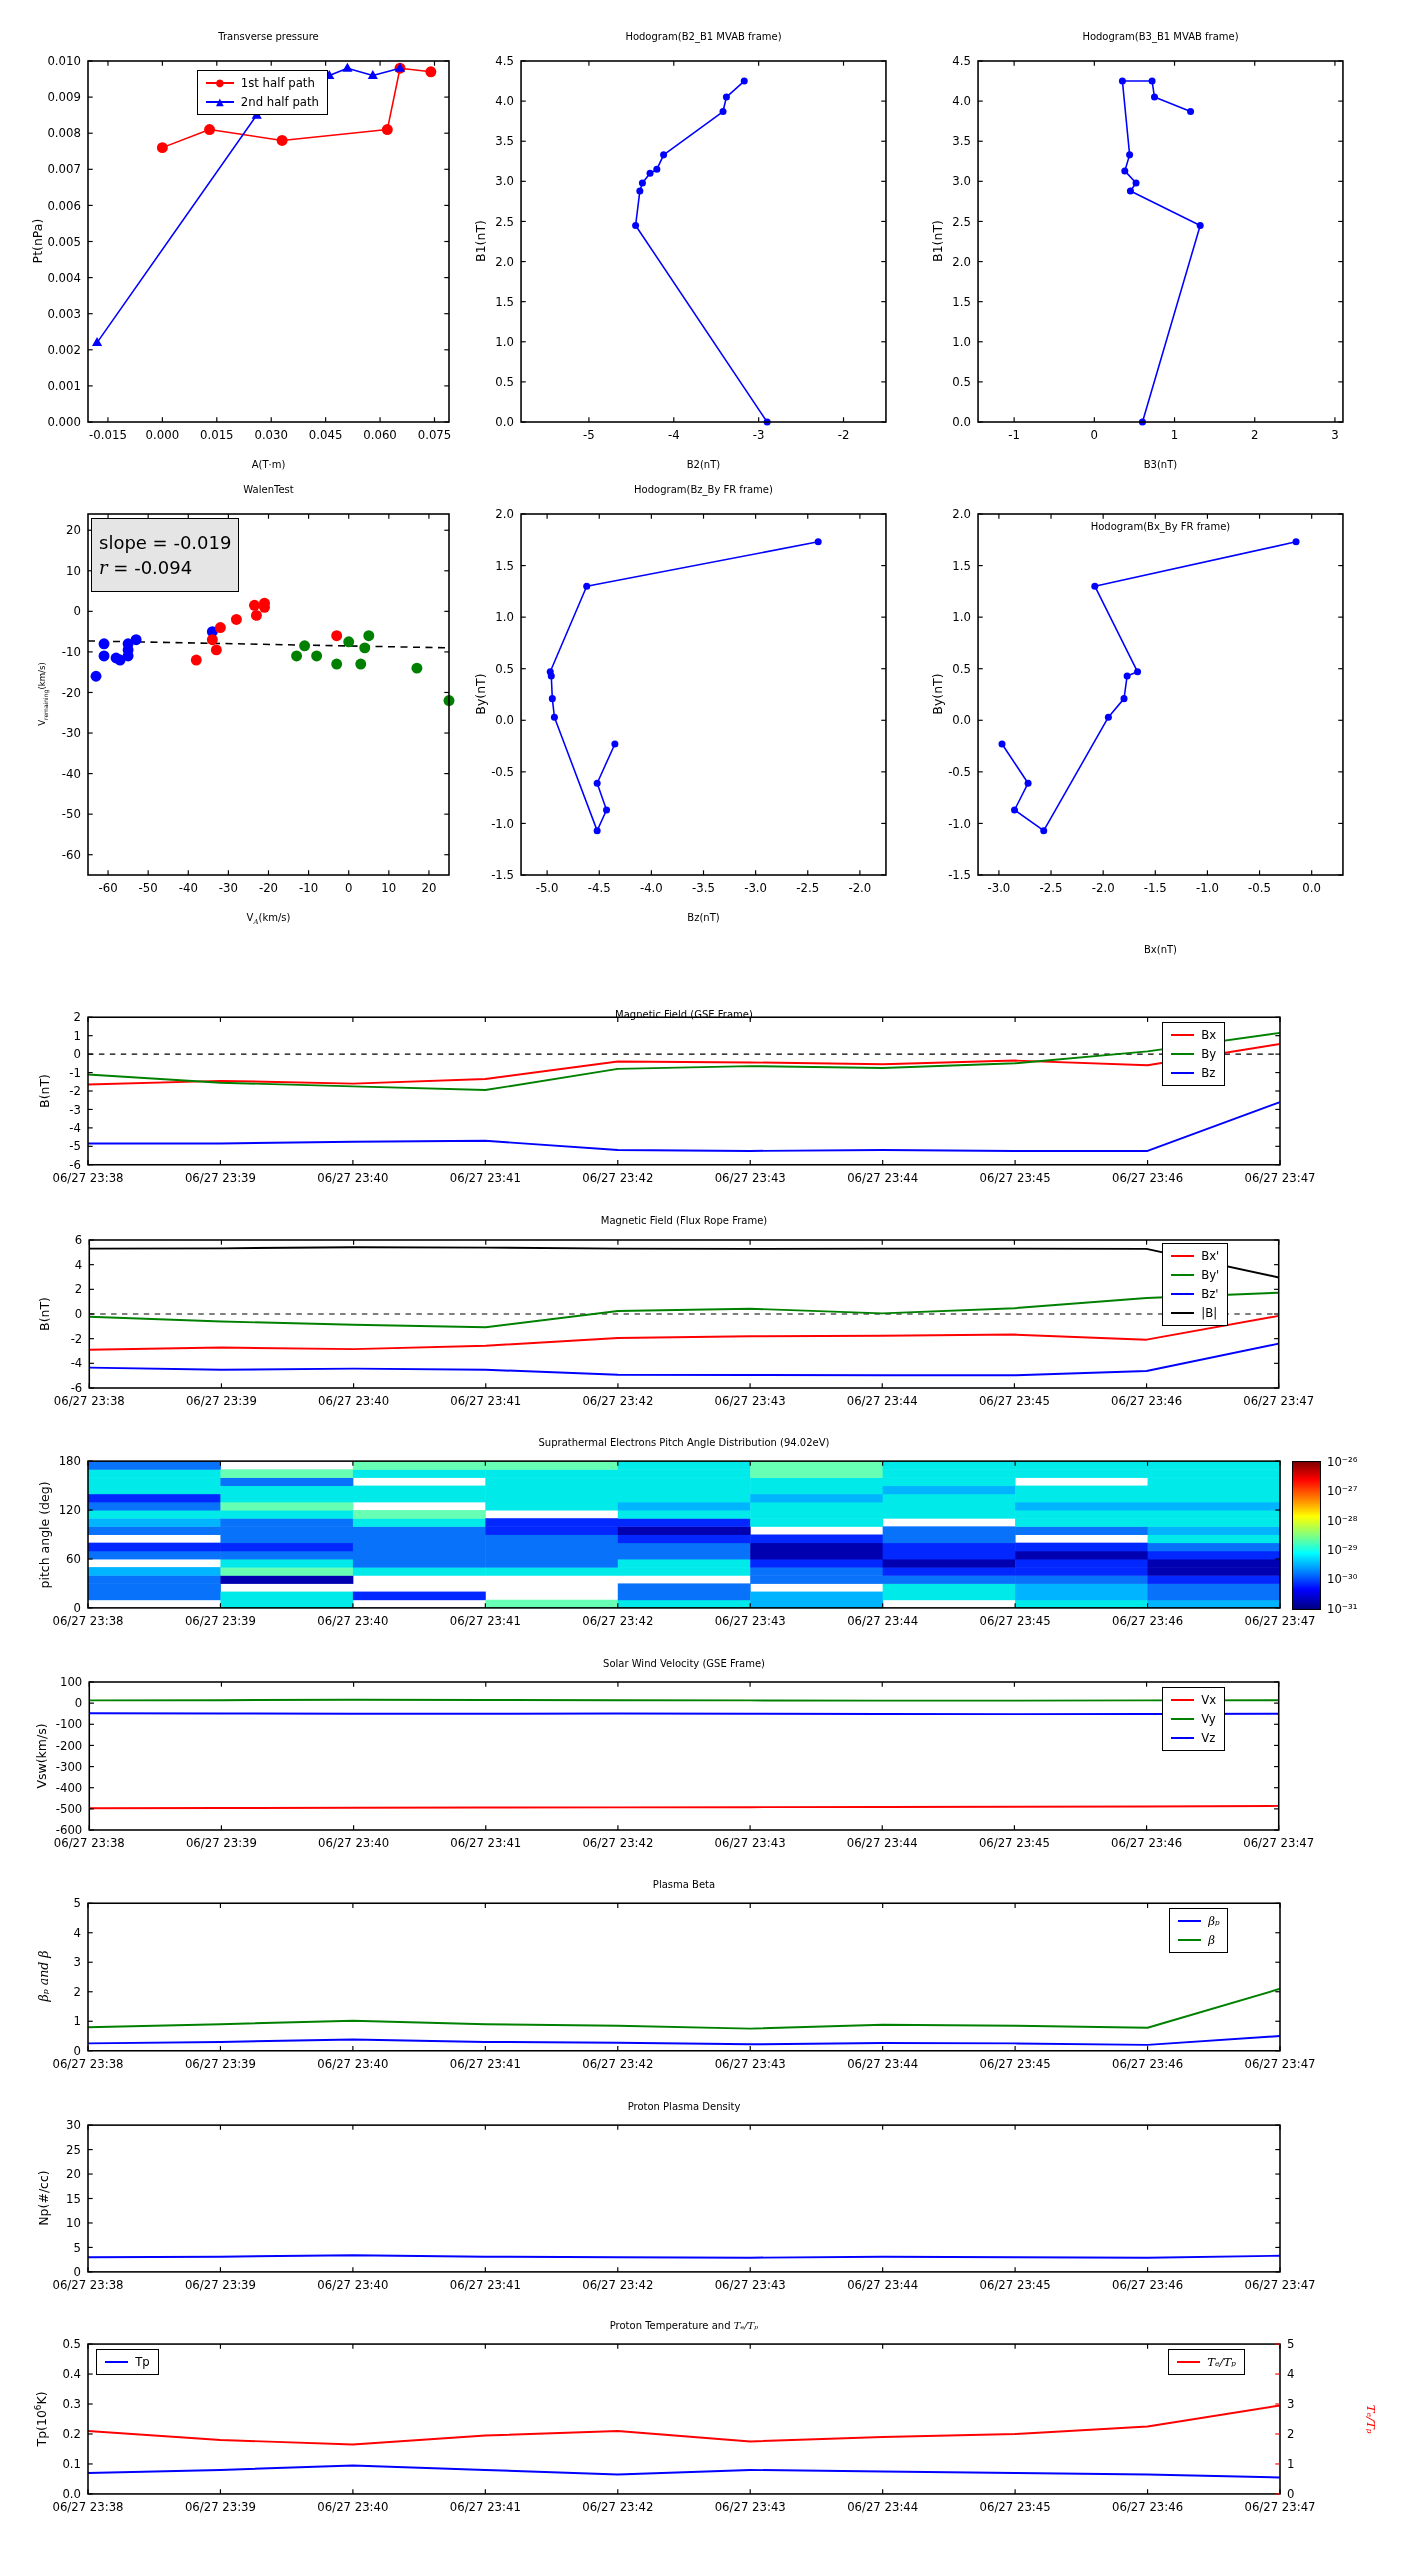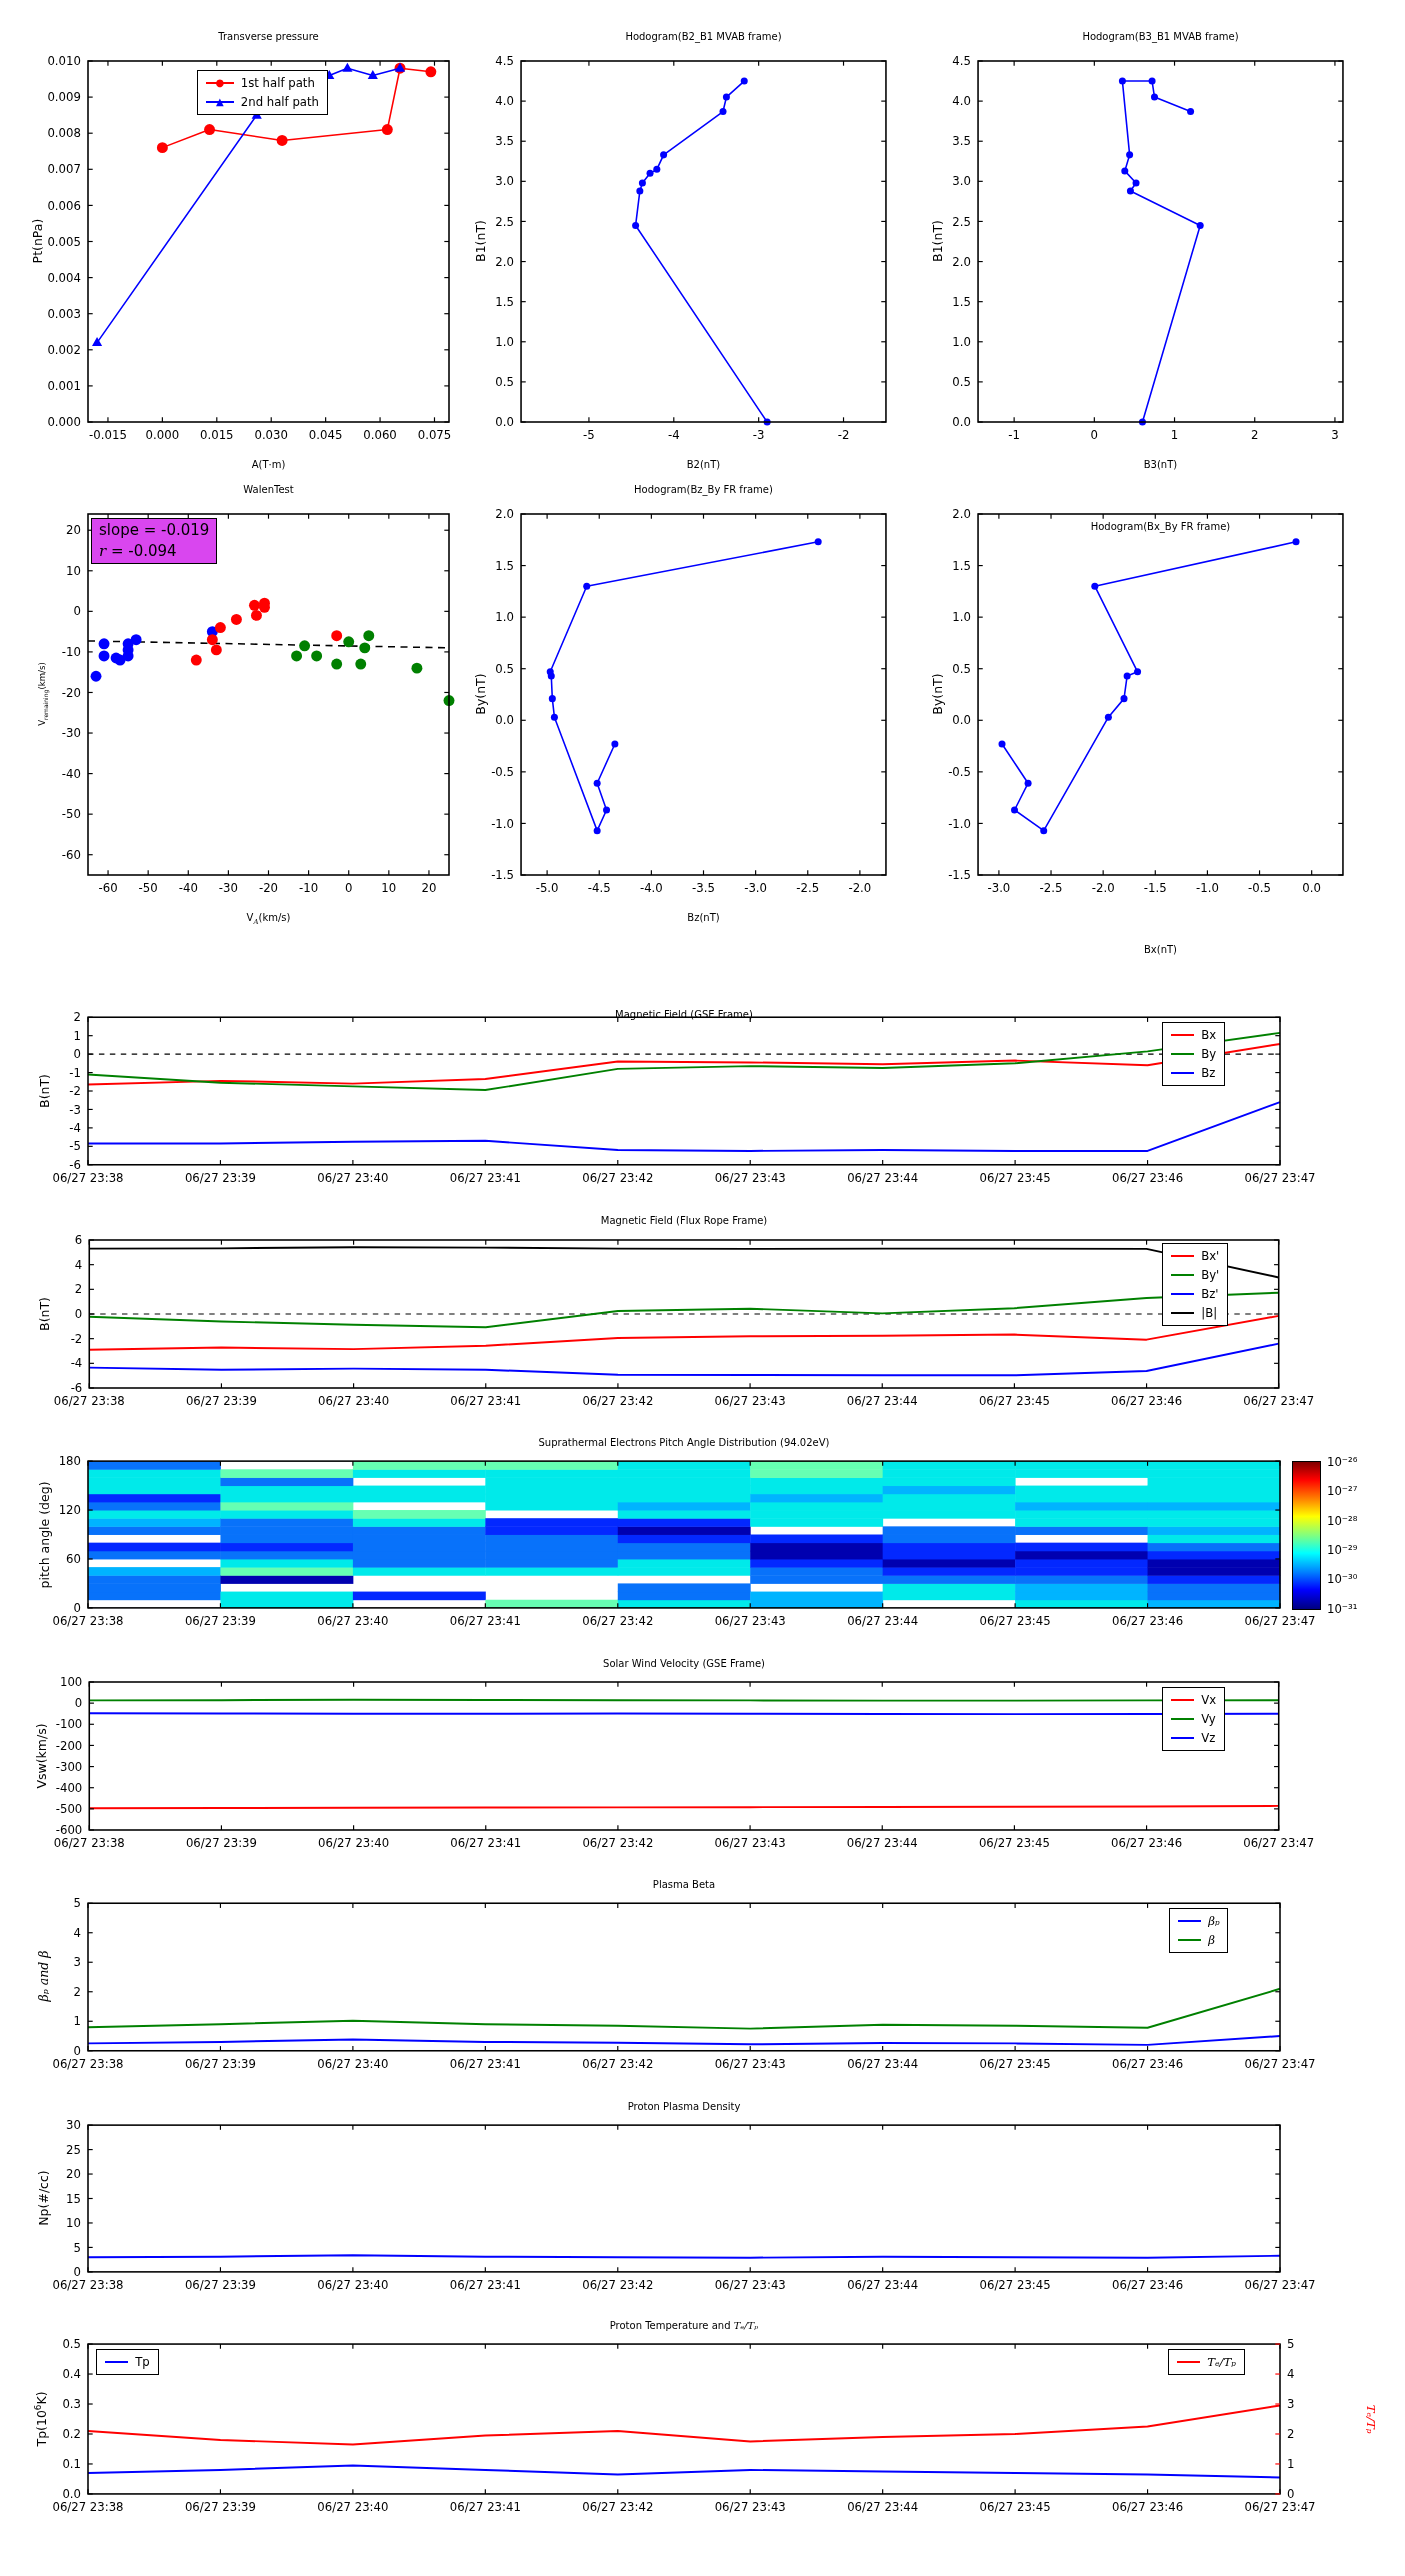--- a/index.html
+++ b/index.html
@@ -10,21 +10,21 @@
   .ptitle{position:absolute;text-align:center;font-size:10px;white-space:nowrap;}
   .xlab{position:absolute;text-align:center;font-size:10px;}
   .ylab{position:absolute;transform:translate(-50%,-50%) rotate(-90deg);white-space:nowrap;font-size:12.5px;}
   .ylab2{position:absolute;transform:translate(-50%,-50%) rotate(90deg);white-space:nowrap;font-size:11.7px;color:#ff0000;}
   .legend{position:absolute;border:1.6px solid #000;background:#fff;padding:2.3px 7.8px;font-size:11.7px;z-index:6;}
   .lrow{display:flex;align-items:center;gap:7px;height:19px;white-space:nowrap;}
   .kline{display:inline-block;width:23.4px;height:2.3px;}
   .kwrap{position:relative;display:inline-block;width:28px;height:12.5px;}
   .kwrap .kline{position:absolute;left:0;top:5.5px;width:28px;}
   .kwrap .kmk{position:absolute;left:50%;top:50%;transform:translate(-50%,-50%);font-size:10px;line-height:1;}
-  .anno{position:absolute;border:1.6px solid #000;background:#d946ef;padding:1px 7px;font-size:15px;line-height:1.4;z-index:6;}
+  .anno{position:absolute;border:1.6px solid #000;background:#e5e5e5;padding:11px 7px;font-size:18px;line-height:1.4;z-index:6;}
   .mathit{font-family:"DejaVu Serif",serif;font-style:italic;}
   .cbar{position:absolute;border:1.6px solid #000;
         background:linear-gradient(to bottom,#800000 0%,#ff0000 12%,#ff8000 25%,#ffff00 37%,#80ff80 50%,#00ffff 62%,#0080ff 75%,#0000ff 87%,#000080 100%);}
   .cblab{position:absolute;font-size:11.7px;white-space:nowrap;}
   sub{font-size:70%;}
   sup{font-size:70%;}
 </style>
 </head>
 <body>
 

